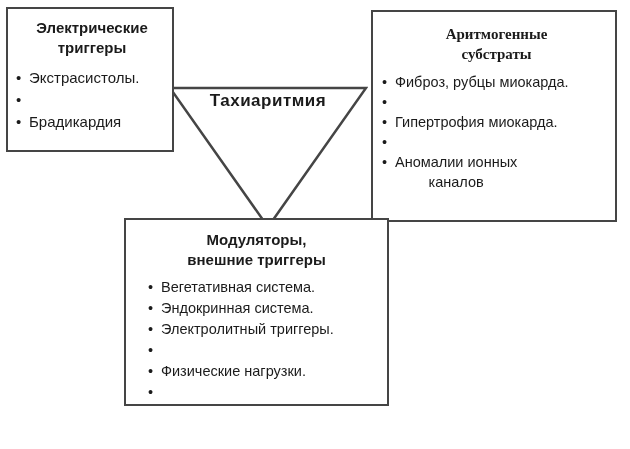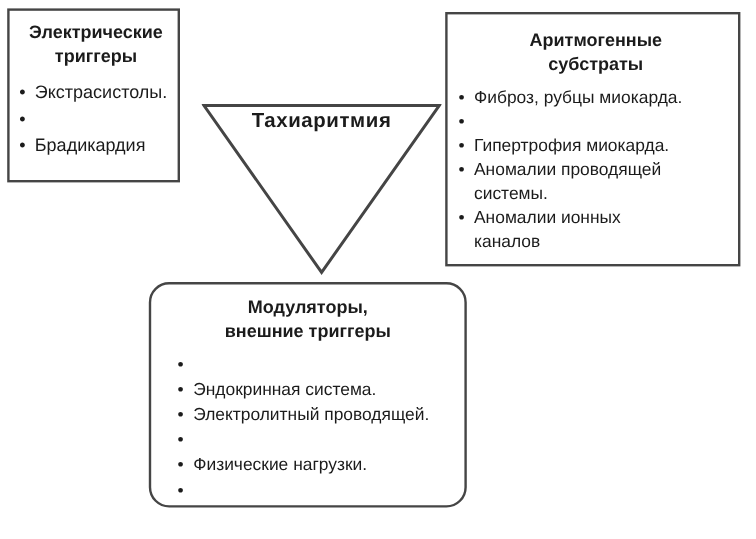--- a/index.html
+++ b/index.html
@@ -38,31 +38,32 @@
   .item{
     display:flex;
     align-items:flex-start;
   }
   .blt{
     flex:0 0 13px;
     text-align:left;
   }
   .txt{
     white-space:pre-line;
+    text-align:center;
   }
   
-  .box-electrical{left:6px;top:7px;width:144px;height:145px;padding:9px 4px 0 8px;}
+  .box-electrical{left:6px;top:7px;width:168px;height:145px;padding:9px 4px 0 8px;}
   .box-electrical .box-title{margin-bottom:9px;}
   .box-electrical .item{font-size:15px;line-height:22px;}
   
   .box-substrates{left:371px;top:10px;width:246px;height:212px;padding:12px 4px 0 9px;}
-  .box-substrates .box-title{margin-bottom:8px;}
+  .box-substrates .box-title{margin-bottom:8px;font-family:Liberation Serif, serif;}
   .box-substrates .item{font-size:14.5px;line-height:20px;}
   
-  .box-modulators{left:124px;top:235px;width:265px;height:188px;padding:10px 4px 0 22px;border-radius:17px;}
+  .box-modulators{left:124px;top:218px;width:265px;height:188px;padding:10px 4px 0 22px;}
   .box-modulators .box-title{margin-bottom:7px;margin-right:18px;}
   .box-modulators .item{font-size:14.5px;line-height:21px;}
   .triangle-svg{
     position:absolute;
     left:168px;top:86px;
     width:200px;height:144px;
   }
   .center-label{
     position:absolute;
     left:168px;top:91px;
@@ -112,45 +113,44 @@
       </li>
         <li class="item">
         <span class="blt">•</span>
       </li>
         <li class="item">
         <span class="blt">•</span>
         <span class="txt">Гипертрофия миокарда.</span>
       </li>
         <li class="item">
         <span class="blt">•</span>
-        <span class="txt">Аномалии проводящей
-системы.</span>
       </li>
         <li class="item">
         <span class="blt">•</span>
         <span class="txt">Аномалии ионных
 каналов</span>
       </li>
       </ul>
   </section>
 
   <section class="box box-modulators">
     <h3 class="box-title">Модуляторы,
 внешние триггеры</h3>
     <ul class="box-list">
         <li class="item">
         <span class="blt">•</span>
+        <span class="txt">Вегетативная система.</span>
       </li>
         <li class="item">
         <span class="blt">•</span>
         <span class="txt">Эндокринная система.</span>
       </li>
         <li class="item">
         <span class="blt">•</span>
-        <span class="txt">Электролитный проводящей.</span>
+        <span class="txt">Электролитный триггеры.</span>
       </li>
         <li class="item">
         <span class="blt">•</span>
       </li>
         <li class="item">
         <span class="blt">•</span>
         <span class="txt">Физические нагрузки.</span>
       </li>
         <li class="item">
         <span class="blt">•</span>

